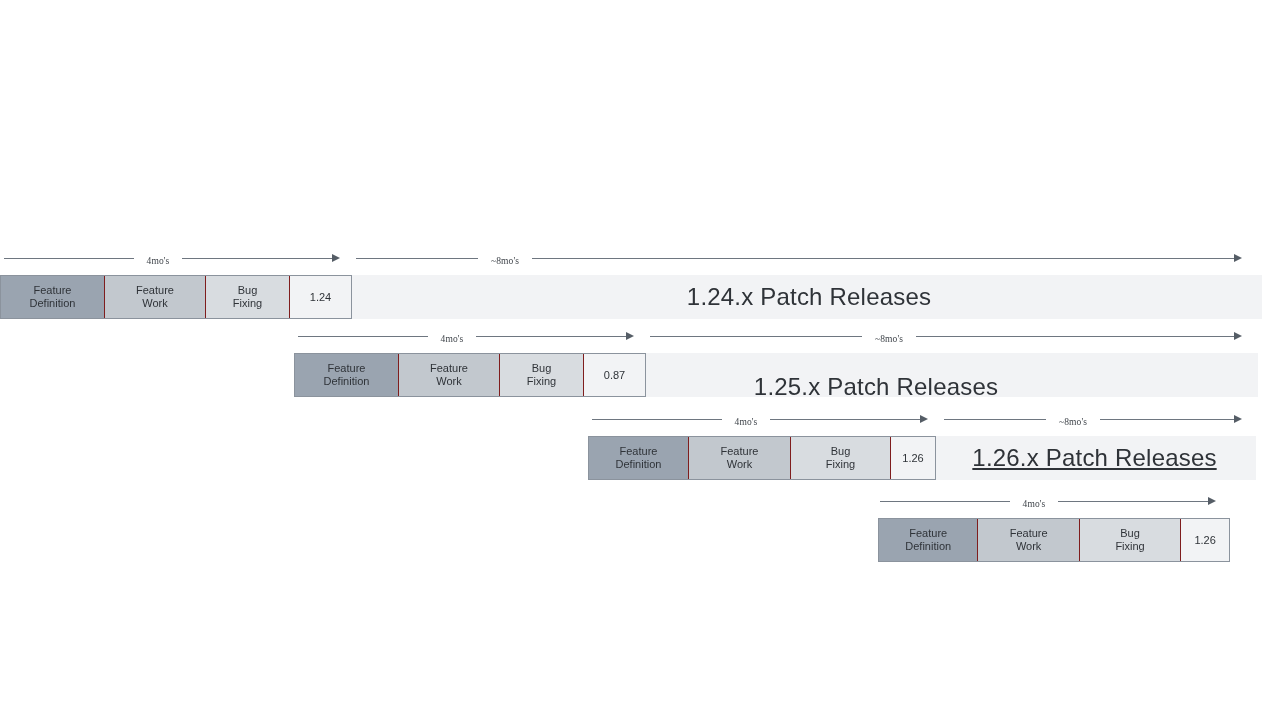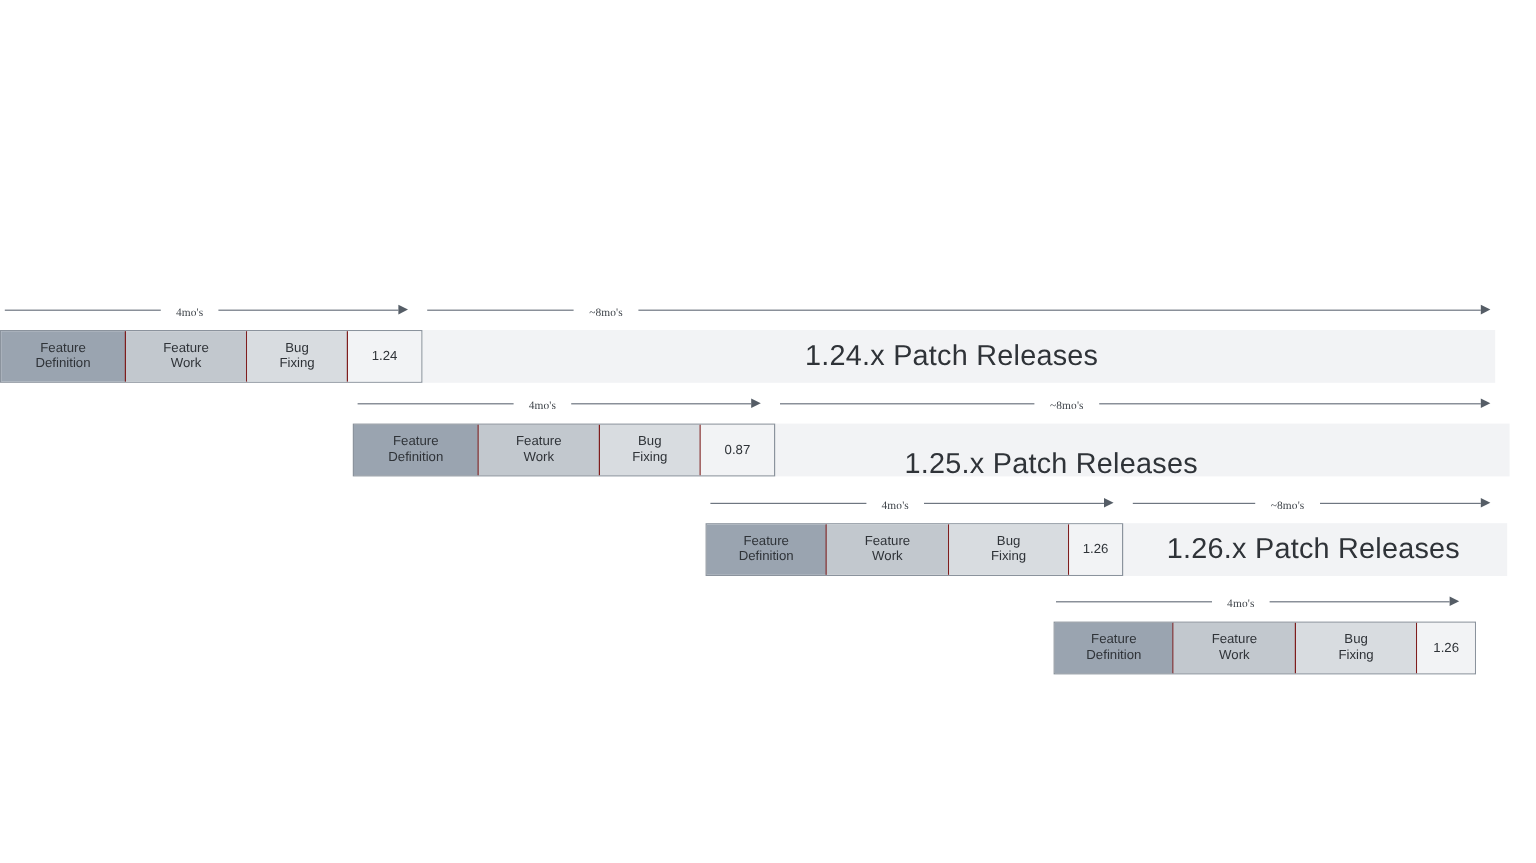--- a/index.html
+++ b/index.html
@@ -103,21 +103,21 @@
     letter-spacing: 0.1px;
   }
 </style>
 </head>
 <body>
 
 <div id="canvas">
 
   <div class="release-row">
 
-    <div class="patch-band" style="left:0px; top:275px; width:1246px; height:44px;">
+    <div class="patch-band" style="left:16px; top:275px; width:1246px; height:44px;">
       <div class="patch-band-label" style="margin-left:340px;">1.24.x Patch Releases</div>
     </div>
 
     <div class="measure" style="left:4px; top:250px; width:336px;">
       <div class="seg" style="left:0px; width:130px;"></div>
       <div class="mlabel" style="left:130px; width:48px;">4mo's</div>
       <div class="seg" style="left:178px; width:150px;"></div>
       <div class="head" style="left:328px;"></div>
     </div>
 
@@ -182,21 +182,21 @@
       </div>
       <div class="phase phase-version" style="width:61px; font-size:11px;">
         <span class="phase-line">0.87</span>
       </div>
     </div>
   </div>
 
   <div class="release-row">
 
     <div class="patch-band" style="left:588px; top:436px; width:668px; height:44px;">
-      <div class="patch-band-label" style="margin-left:345px;">1.26.x Patch Releases</div>
+      <div class="patch-band-label" style="margin-left:345px;text-decoration:underline;">1.26.x Patch Releases</div>
     </div>
 
     <div class="measure" style="left:592px; top:411px; width:336px;">
       <div class="seg" style="left:0px; width:130px;"></div>
       <div class="mlabel" style="left:130px; width:48px;">4mo's</div>
       <div class="seg" style="left:178px; width:150px;"></div>
       <div class="head" style="left:328px;"></div>
     </div>
 
     <div class="measure" style="left:944px; top:411px; width:298px;">

